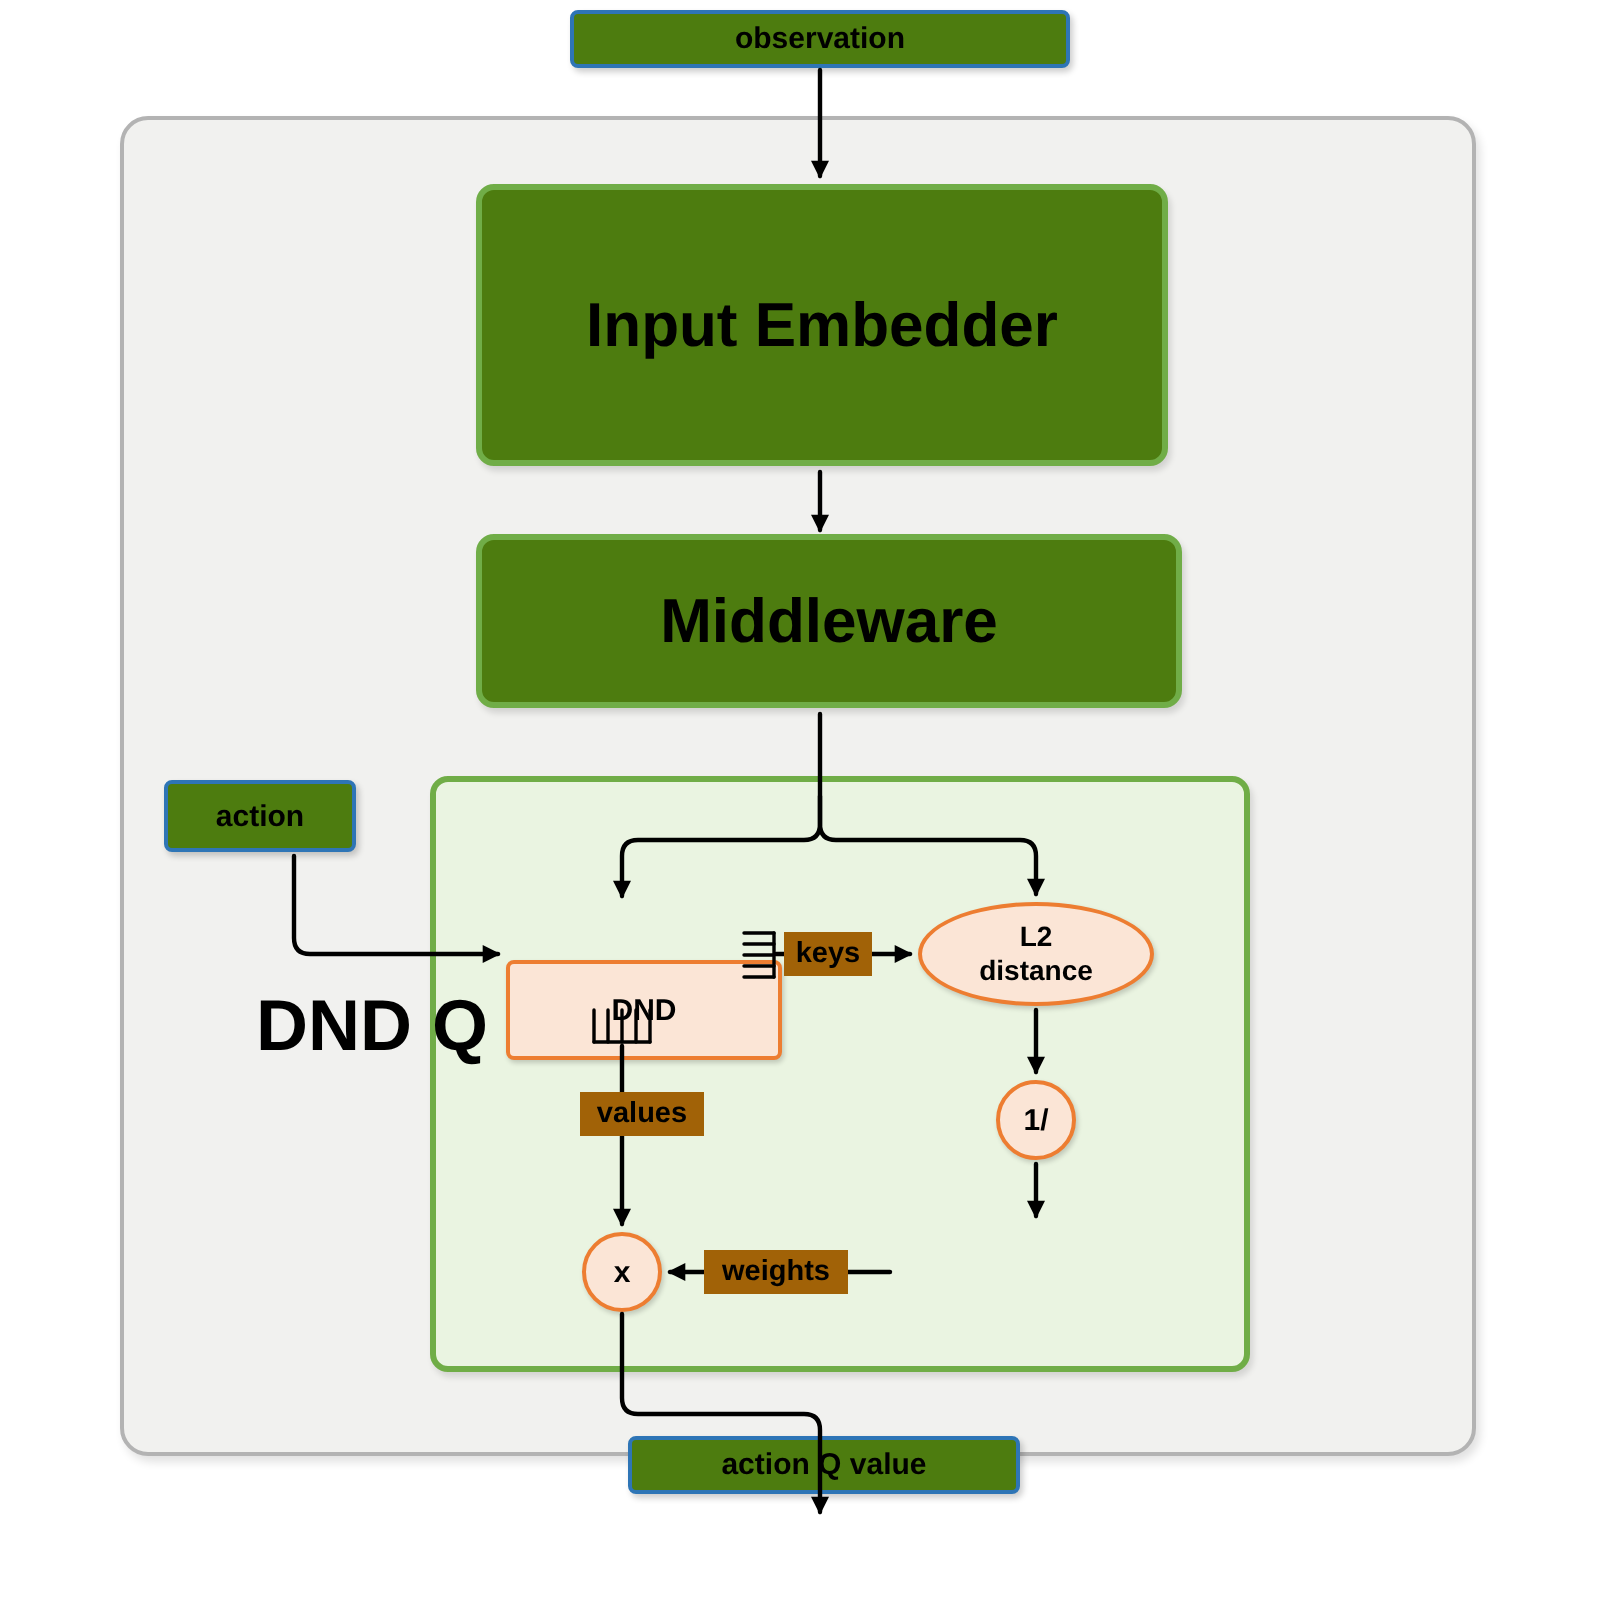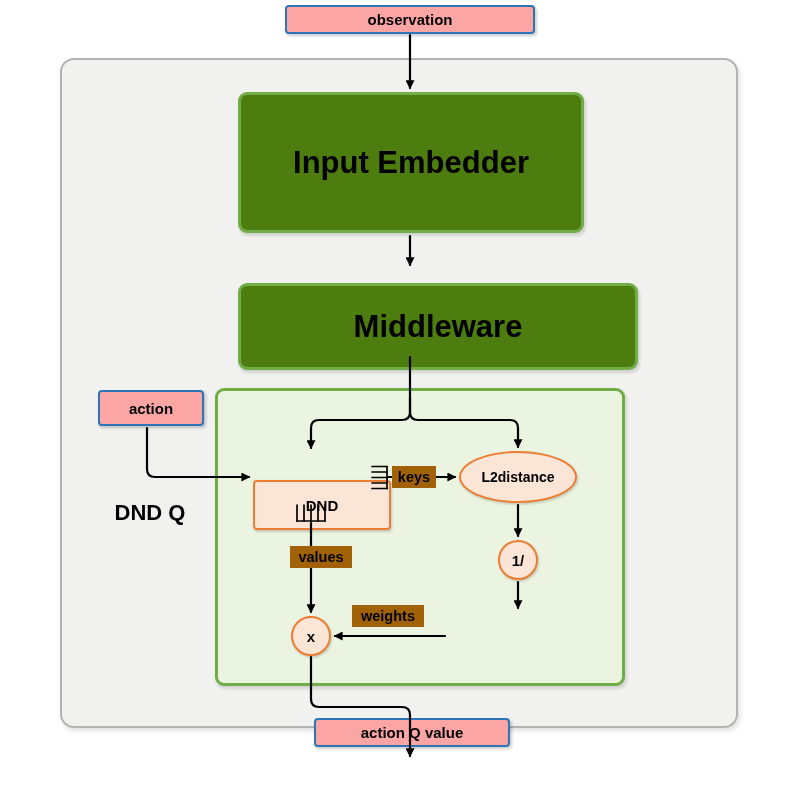--- a/index.html
+++ b/index.html
@@ -8,21 +8,21 @@
     font-family:"Liberation Sans", sans-serif; font-weight:bold; color:#000;
     overflow:hidden;
   }
   .abs { position:absolute; box-sizing:border-box; }
   .box {
     position:absolute; box-sizing:border-box;
     display:flex; align-items:center; justify-content:center;
     text-align:center;
   }
   .blue {
-    background:#fca5a5; border:2.5px solid #2e75b6; border-radius:4px;
+    background:#4d7c0f; border:2.5px solid #2e75b6; border-radius:4px;
     font-size:15px; box-shadow:1.5px 2px 3px rgba(0,0,0,.20); z-index:4;
   }
   .green-node {
     background:#4d7c0f; border:3px solid #70ad47; border-radius:9px;
     font-size:31px; box-shadow:1.5px 2.5px 3px rgba(0,0,0,.13); z-index:2;
   }
   .container-gray {
     left:60px; top:58px; width:678px; height:670px;
     background:#f1f1ef; border:2px solid #b3b3b3; border-radius:14px;
     box-shadow:2px 3px 5px rgba(0,0,0,.12); z-index:1;
@@ -30,51 +30,51 @@
   .green-group {
     left:215px; top:388px; width:410px; height:298px;
     background:#eaf4e1; border:3px solid #70ad47; border-radius:9px;
     box-shadow:1.5px 2.5px 3px rgba(0,0,0,.12); z-index:2;
   }
   .orange {
     background:#fbe5d6; border:2.5px solid #ed7d31; z-index:4;
     box-shadow:1px 1.5px 2.5px rgba(0,0,0,.18);
   }
   .dnd-box { border-radius:4px; font-size:15px; }
-  .ellipse { border-radius:50%; font-size:14px; line-height:17px; flex-direction:row; }
+  .ellipse { border-radius:50%; font-size:14px; line-height:17px; flex-direction:column; }
   .circle  { border-radius:50%; font-size:15px; }
   .wires { position:absolute; left:0; top:0; z-index:5; pointer-events:none; }
   .edge-label {
     position:absolute; z-index:6; background:#a16207; font-size:14.5px;
     text-align:center; line-height:22px; height:22px; padding:0 2px;
   }
   .head-title {
     position:absolute; left:62px; top:492px; width:176px; z-index:3;
-    font-size:22px; line-height:41px; text-align:center;
+    font-size:36px; line-height:41px; text-align:center;padding-left:36px;
   }
 </style>
 </head>
 <body>
 
 <div class="stage">
 
   <div class="abs container-gray"></div>
   <div class="abs green-group"></div>
 
   <div class="box green-node" style="left:238px;top:92px;width:346px;height:141px">
     <span>Input Embedder</span>
   </div>
-  <div class="box green-node" style="left:238px;top:283px;width:400px;height:87px">
+  <div class="box green-node" style="left:238px;top:267px;width:353px;height:87px">
     <span>Middleware</span>
   </div>
 
   <div class="box blue" style="left:285px;top:5px;width:250px;height:29px">
     <span>observation</span>
   </div>
-  <div class="box blue" style="left:98px;top:390px;width:106px;height:36px">
+  <div class="box blue" style="left:82px;top:390px;width:96px;height:36px">
     <span>action</span>
   </div>
   <div class="box blue" style="left:314px;top:718px;width:196px;height:29px">
     <span>action Q value</span>
   </div>
 
   <div class="box orange dnd-box" style="left:253px;top:480px;width:138px;height:50px">
     <span>DND</span>
   </div>
   <div class="box orange ellipse" style="left:459px;top:451px;width:118px;height:52px">
@@ -118,15 +118,15 @@
       </g>
       <g>
         <path d="M297,505 V521 M304,505 V521 M311,505 V521 M318,505 V521 M325,505 V521"></path>
         <path d="M297,521 H325"></path>
       </g>
     </g>
   </svg>
 
   <div class="edge-label" style="left:392px;top:466px;width:40px">keys</div>
   <div class="edge-label" style="left:290px;top:546px;width:58px">values</div>
-  <div class="edge-label" style="left:352px;top:605px;width:68px">weights</div>
+  <div class="edge-label" style="left:352px;top:625px;width:68px">weights</div>
 
 </div>
 
 </body></html>

